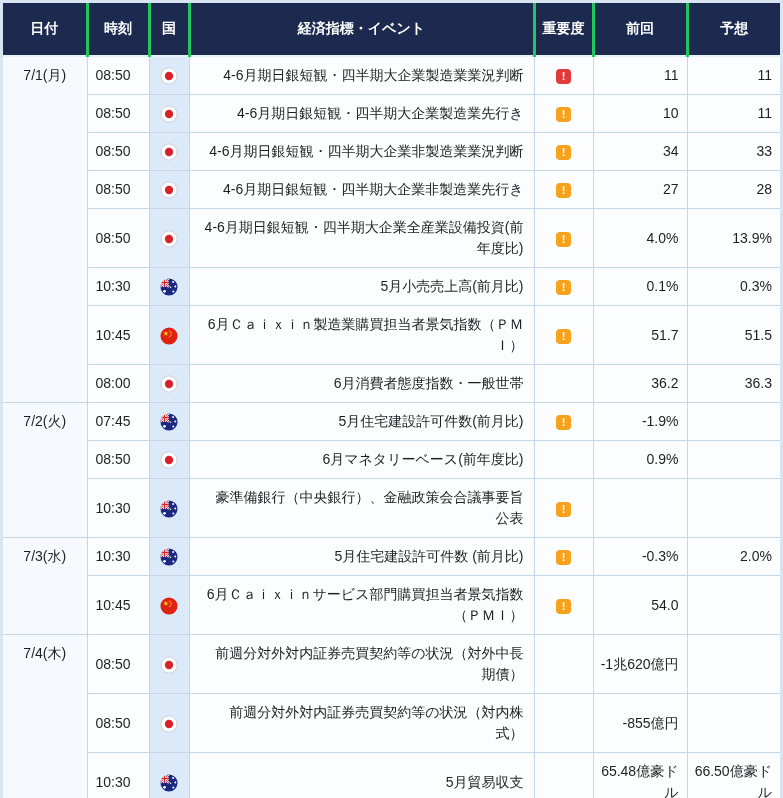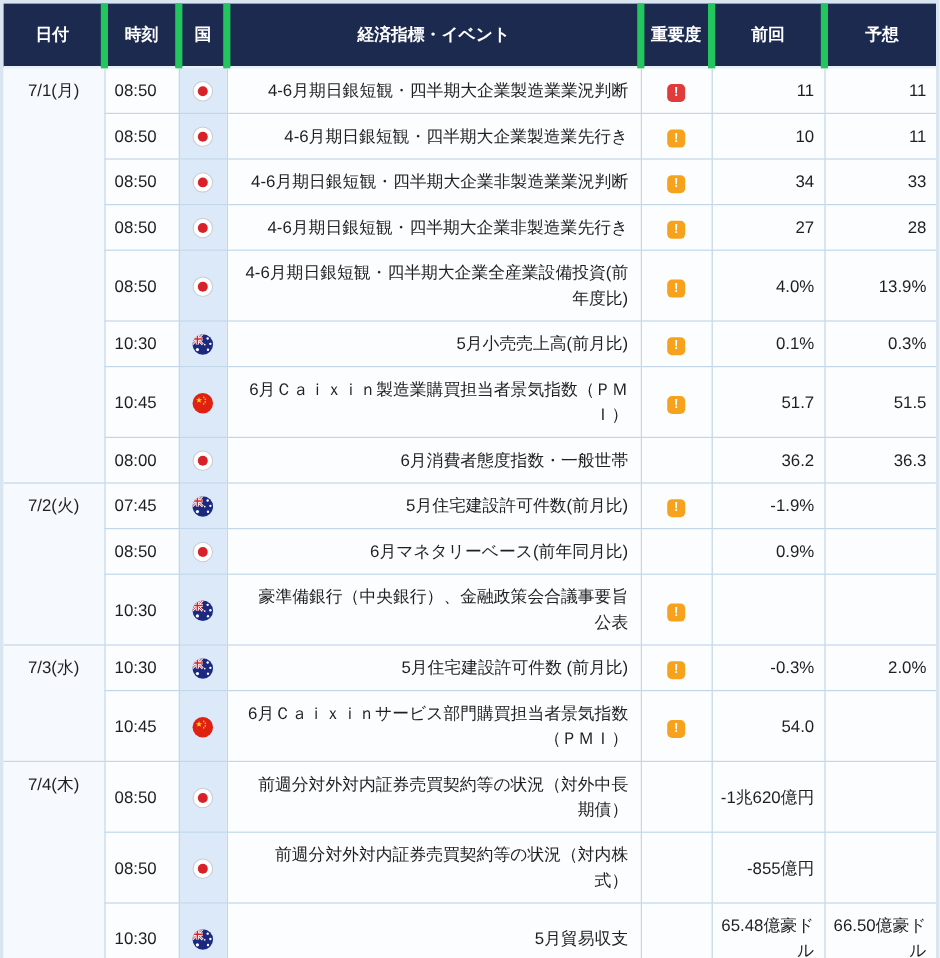--- a/index.html
+++ b/index.html
@@ -20,21 +20,21 @@
     font-size:14px;
     color:#1f1f1f;
   }
   
   th{
     background:#1c2a50;
     color:#ffffff;
     font-weight:700;
     font-size:14px;
     padding:17px 4px;
-    border-left:6px solid #22c55e;
+    border-left:3px solid #22c55e;
     border-bottom:2px solid #e9f1f8;
     text-align:center;
   }
   th:first-child{border-left:none;}
   
   td{
     border:1px solid #c3d7e8;
     padding:8px;
     line-height:1.5;
     background:#fbfdff;
@@ -303,21 +303,21 @@
       <td class="time">08:50</td>
       <td class="country">
         <span class="flag" data-flag="japan">
           <svg class="fj">
                 <use href="#sym-jp"></use>
               </svg>
           
           
         </span>
       </td>
-      <td class="event">6月マネタリーベース(前年同月比)</td>
+      <td class="event">6月マネタリーベース(前年度比)</td>
       <td class="impc"></td>
       <td class="val">0.9%</td>
       <td class="val"></td>
     </tr>
 
     <tr>
       <td class="time">10:30</td>
       <td class="country">
         <span class="flag" data-flag="australia">
           

